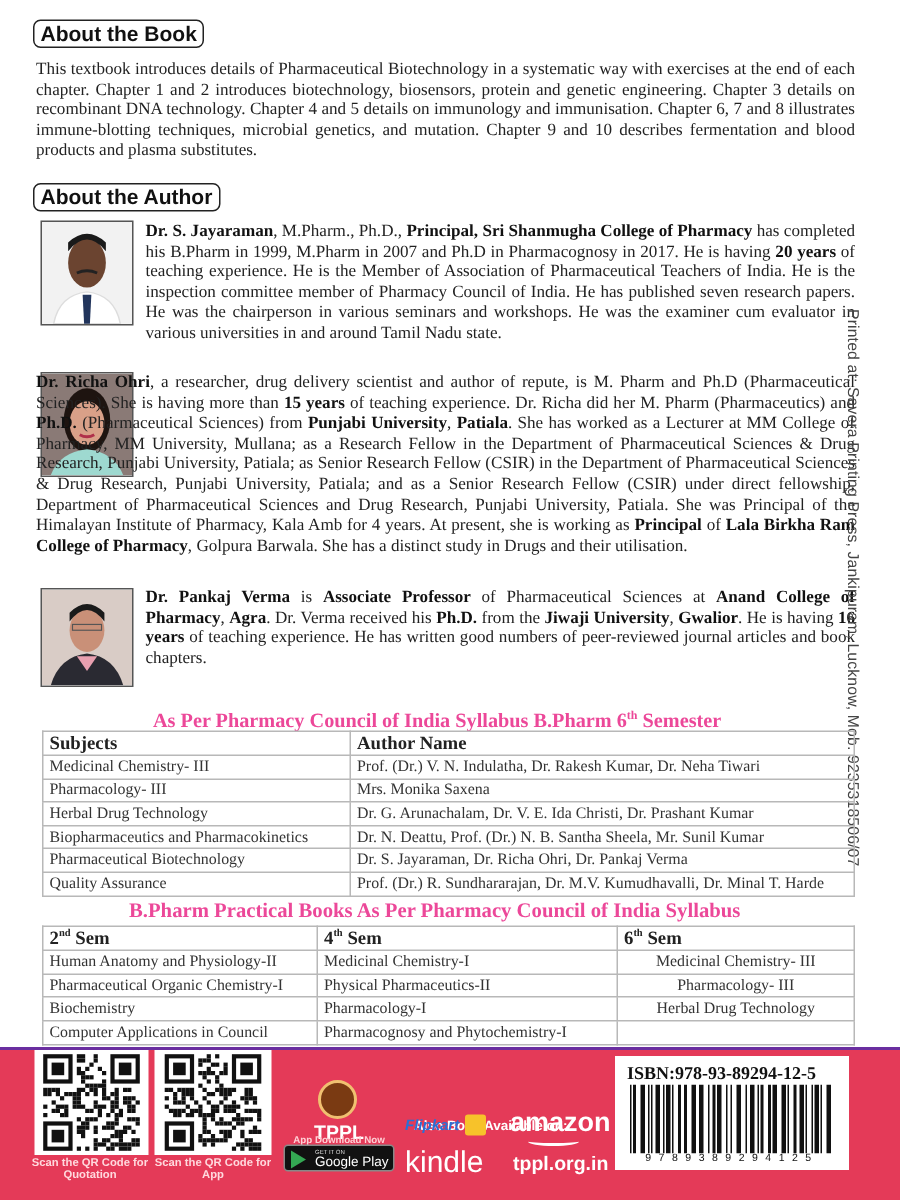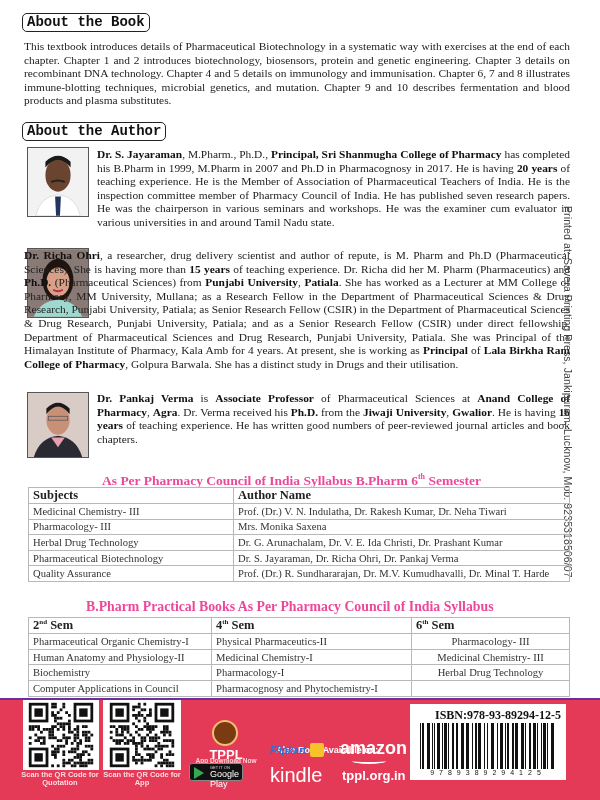--- a/index.html
+++ b/index.html
@@ -1,21 +1,21 @@
 <!DOCTYPE html>
 <html><head>
 <meta charset="utf-8">
 <style>
   * { box-sizing: border-box; margin: 0; padding: 0; }
   html, body { width: 600px; height: 800px; overflow: hidden; background: #ffffff; }
   body { position: relative; font-family: "Liberation Serif", serif; color: #1a1a1a; }
 
   .section-head {
     position: absolute; left: 22px;
-    font-family: Liberation Mono, monospace; font-weight: bold; font-size: 14px;
+    font-family: Liberation Sans, sans-serif; font-weight: bold; font-size: 14px;
     border: 1.5px solid #222; border-radius: 5px; padding: 0 4px; line-height: 17px; color: #111;
   }
   .para {
     position: absolute; font-size: 11.4px; line-height: 13.6px; text-align: justify; color: #222;
   }
   .para b { color: #111; }
 
   .photo {
     position: absolute; border: 1px solid #555; overflow: hidden;
   }
@@ -44,35 +44,35 @@
   .qr-box { position: absolute; background: #fff; }
   .qr-box svg { display: block; width: 100%; height: 100%; }
   .qr-caption {
     position: absolute; width: 86px; text-align: center;
     font-family: "Liberation Sans", sans-serif; font-weight: bold; font-size: 7.5px; line-height: 8px; color: #ffd9de;
   }
 
   .tppl-logo { position: absolute; left: 212px; top: 720px; width: 26px; height: 26px; border-radius: 50%; background: #7a3a12; border: 2px solid #f0c070; }
   .tppl-name { position: absolute; left: 200px; top: 747px; width: 52px; text-align: center; font-family: "Liberation Sans", sans-serif; font-weight: bold; font-size: 13px; color: #fff; }
   .tppl-sub { position: absolute; left: 186px; top: 757px; width: 80px; text-align: center; font-family: "Liberation Sans", sans-serif; font-weight: bold; font-size: 6.5px; color: #ffd0d6; }
-  .gplay { position: absolute; left: 189px; top: 763px; width: 54px; height: 18px; background: #111; border-radius: 3px; border: 1px solid #888; }
+  .gplay { position: absolute; left: 189px; top: 763px; width: 74px; height: 18px; background: #111; border-radius: 3px; border: 1px solid #888; }
   .gplay-tri { position: absolute; left: 4px; top: 3px; width: 0; height: 0; border-top: 6px solid transparent; border-bottom: 6px solid transparent; border-left: 10px solid #34a853; }
   .gplay-small { position: absolute; left: 20px; top: 1px; font-family: "Liberation Sans", sans-serif; font-size: 4px; color: #ddd; }
   .gplay-text { position: absolute; left: 20px; top: 5px; font-family: "Liberation Sans", sans-serif; font-size: 9px; color: #fff; }
 
   .avail { position: absolute; left: 276px; top: 745px; font-family: "Liberation Sans", sans-serif; font-weight: bold; font-size: 9px; color: #fff; }
   .flipkart { position: absolute; left: 270px; top: 745px; font-family: "Liberation Sans", sans-serif; font-weight: bold; font-style: italic; font-size: 10px; color: #2a6fd6; }
   .flipkart-bag { position: absolute; left: 310px; top: 743px; width: 14px; height: 14px; background: #f7c22a; border-radius: 2px; }
   .amazon { position: absolute; left: 340px; top: 738px; font-family: "Liberation Sans", sans-serif; font-weight: bold; font-size: 18px; color: #fff; }
   .amazon-smile { position: absolute; left: 352px; top: 758px; width: 34px; height: 6px; border-bottom: 2px solid #fff; border-radius: 0 0 50% 50%; }
   .kindle { position: absolute; left: 270px; top: 764px; font-family: "Liberation Sans", sans-serif; font-size: 20px; color: #fff; }
   .tppl-url { position: absolute; left: 342px; top: 768px; font-family: "Liberation Sans", sans-serif; font-weight: bold; font-size: 13px; color: #fff; }
 
   .isbn-box { position: absolute; left: 410px; top: 704px; width: 156px; height: 76px; background: #fff; }
-  .isbn-text { position: absolute; left: 8px; top: 4px; font-weight: bold; font-size: 12px; color: #111; white-space: nowrap; margin-left: 17px; }
+  .isbn-text { position: absolute; left: 8px; top: 4px; font-weight: bold; font-size: 12px; color: #111; white-space: nowrap; }
   .barcode { position: absolute; left: 10px; top: 19px; width: 136px; height: 46px; }
   .barcode-digits { position: absolute; left: 0; top: 65px; width: 156px; text-align: center; font-family: "Liberation Sans", sans-serif; font-size: 7px; letter-spacing: 5px; color: #111; }
 </style>
 </head>
 <body>
 
 <div class="section-head" style="top:13px;">About the Book</div>
 <p class="para" style="left:24px; top:40px; width:546px;">This textbook introduces details of Pharmaceutical Biotechnology in a systematic way with exercises at the end of each chapter. Chapter 1 and 2 introduces biotechnology, biosensors, protein and genetic engineering. Chapter 3 details on recombinant DNA technology. Chapter 4 and 5 details on immunology and immunisation. Chapter 6, 7 and 8 illustrates immune-blotting techniques, microbial genetics, and mutation. Chapter 9 and 10 describes fermentation and blood products and plasma substitutes.</p>
 
 <div class="section-head" style="top:122px;">About the Author</div>
@@ -131,20 +131,24 @@
       </tr>
       <tr>
         <td>Pharmacology- III</td>
         <td>Mrs. Monika Saxena</td>
       </tr>
       <tr>
         <td>Herbal Drug Technology</td>
         <td>Dr. G. Arunachalam, Dr. V. E. Ida Christi, Dr. Prashant Kumar</td>
       </tr>
       <tr>
+        <td>Biopharmaceutics and Pharmacokinetics</td>
+        <td>Dr. N. Deattu, Prof. (Dr.)  N. B. Santha Sheela, Mr. Sunil Kumar</td>
+      </tr>
+      <tr>
         <td>Pharmaceutical Biotechnology</td>
         <td>Dr. S. Jayaraman, Dr. Richa Ohri, Dr. Pankaj Verma</td>
       </tr>
       <tr>
         <td>Quality Assurance</td>
         <td>Prof. (Dr.) R. Sundhararajan, Dr. M.V. Kumudhavalli, Dr. Minal T. Harde</td>
       </tr>
     </tbody>
 </table>
 
@@ -152,28 +156,28 @@
 <table style="left:28px; top:617px; width:542px;">
   <thead>
     <tr id="practical-head">
         <th style="width: 183px;"><span>2</span><sup>nd</sup><span> Sem</span></th>
         <th style="width: 200px;"><span>4</span><sup>th</sup><span> Sem</span></th>
         <th style="width: auto;"><span>6</span><sup>th</sup><span> Sem</span></th>
       </tr>
   </thead>
   <tbody id="practical-body">
       <tr>
+        <td>Human Anatomy and Physiology-II</td>
+        <td>Medicinal Chemistry-I</td>
+        <td style="text-align: center;">Medicinal Chemistry- III</td>
+      </tr>
+      <tr>
         <td>Pharmaceutical Organic Chemistry-I</td>
         <td>Physical Pharmaceutics-II</td>
         <td style="text-align: center;">Pharmacology- III</td>
-      </tr>
-      <tr>
-        <td>Human Anatomy and Physiology-II</td>
-        <td>Medicinal Chemistry-I</td>
-        <td style="text-align: center;">Medicinal Chemistry- III</td>
       </tr>
       <tr>
         <td>Biochemistry</td>
         <td>Pharmacology-I</td>
         <td style="text-align: center;">Herbal Drug Technology</td>
       </tr>
       <tr>
         <td>Computer Applications in Council</td>
         <td>Pharmacognosy and Phytochemistry-I</td>
         <td style="text-align: center;"></td>

